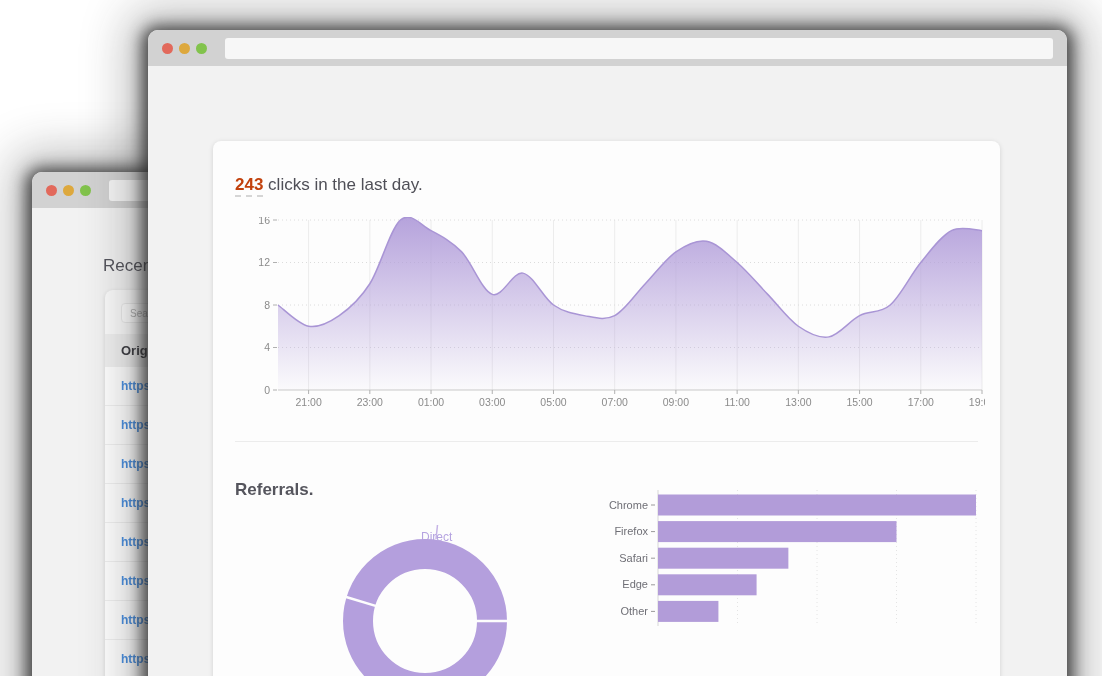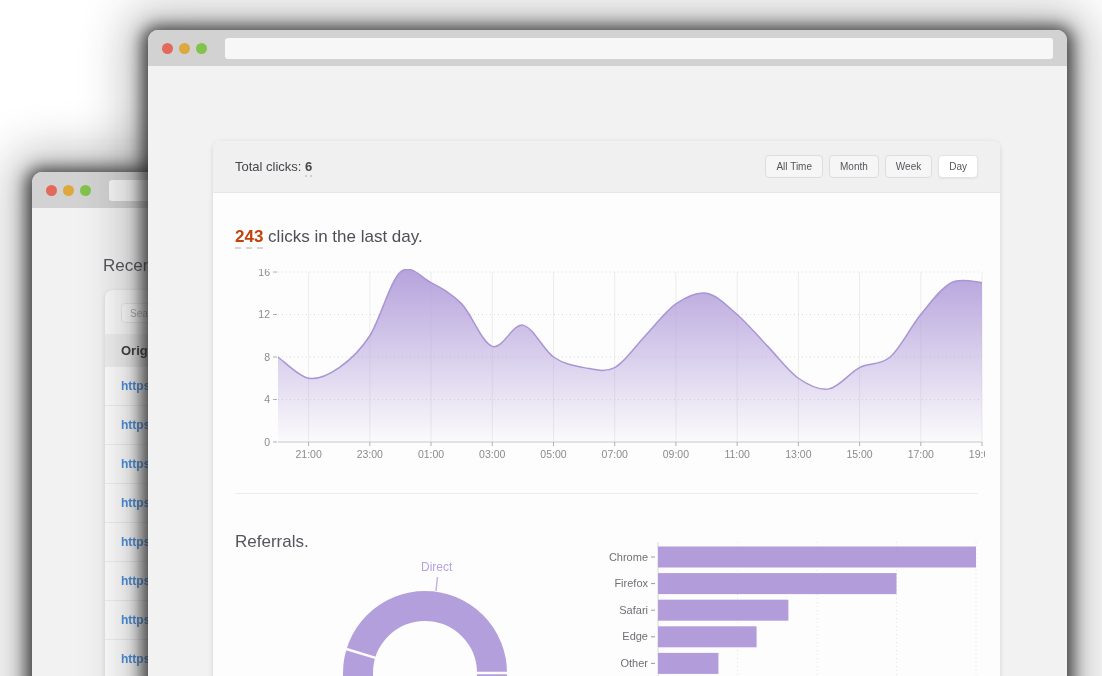--- a/index.html
+++ b/index.html
@@ -51,24 +51,24 @@
   #card-body { padding:34px 22px 0; position:relative; }
   #headline { font-size:17px; color:#4f4f57; }
   #headline b { color:#c2410c; border-bottom:2px dashed #d5d5d5; padding-bottom:1px; }
 
   #area-chart { margin-top:22px; width:750px; height:196px; }
   .section-divider { border:none; border-top:1px solid #ececec; margin-top:28px; }
 
   #sections { display:flex; margin-top:38px; }
   #referrals-section { width:350px; margin-right:22px; position:relative; height:300px; }
   #browsers-section { flex:1; position:relative; }
-  .section-title { font-size:17px; color:#55555d; }
+  .section-title { font-size:17px; color:#55555d;font-weight:bold; }
 
   #donut-wrap { position:absolute; left:90px; top:41px; width:200px; height:200px; }
-  #donut-label { position:absolute; left:186px; top:28px; font-size:12px; color:#b5a3e0; }
+  #donut-label { position:absolute; left:186px; top:50px; font-size:12px; color:#b5a3e0; }
 
   #browsers-chart { margin-top:8px; width:378px; height:140px; }
 
   .axis-text { font-size:10.5px; fill:#8b8b8b; }
   .bar-label { font-size:11px; fill:#6f6f76; }
 </style>
 </head>
 <body>
 
 <div class="window" id="bg-window">
@@ -121,32 +121,20 @@
       <span class="dot" id="fg-dot-r" style="background: rgb(226, 105, 91);"></span>
       <span class="dot" id="fg-dot-y" style="background: rgb(221, 168, 61);"></span>
       <span class="dot" id="fg-dot-g" style="background: rgb(130, 195, 76);"></span>
     </div>
     <div class="urlbar"></div>
   </div>
   <div class="winbody">
 
     <div id="stats-card">
 
-      <div id="card-header">
-        <div id="total-clicks">
-          <span>Total clicks:</span>
-          <b>6</b>
-        </div>
-        <div id="filters">
-          <button class="filter-btn">All Time</button>
-          <button class="filter-btn">Month</button>
-          <button class="filter-btn">Week</button>
-          <button class="filter-btn active">Day</button>
-        </div>
-      </div>
 
       <div id="card-body">
         <div id="headline">
           <b>243</b><span> clicks in the last day.</span>
         </div>
 
         <div id="area-chart"><svg width="750" height="196" viewBox="0 0 750 196">
     <defs>
                 <linearGradient id="ag" x1="0" y1="0" x2="0" y2="1">
       <stop offset="0%" stop-color="#b29eda" stop-opacity="0.95"></stop>

